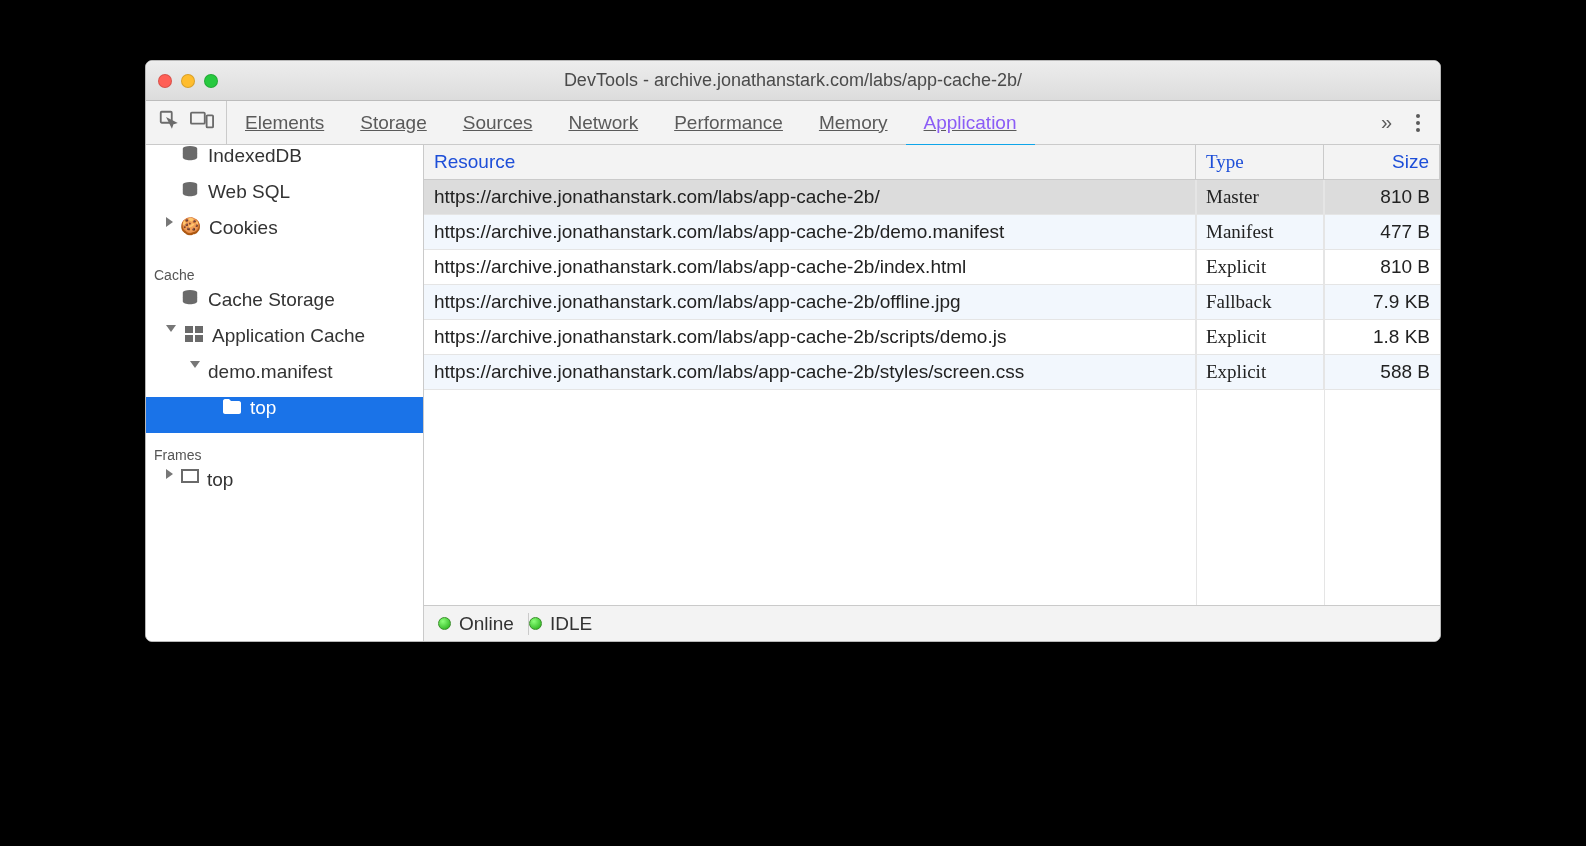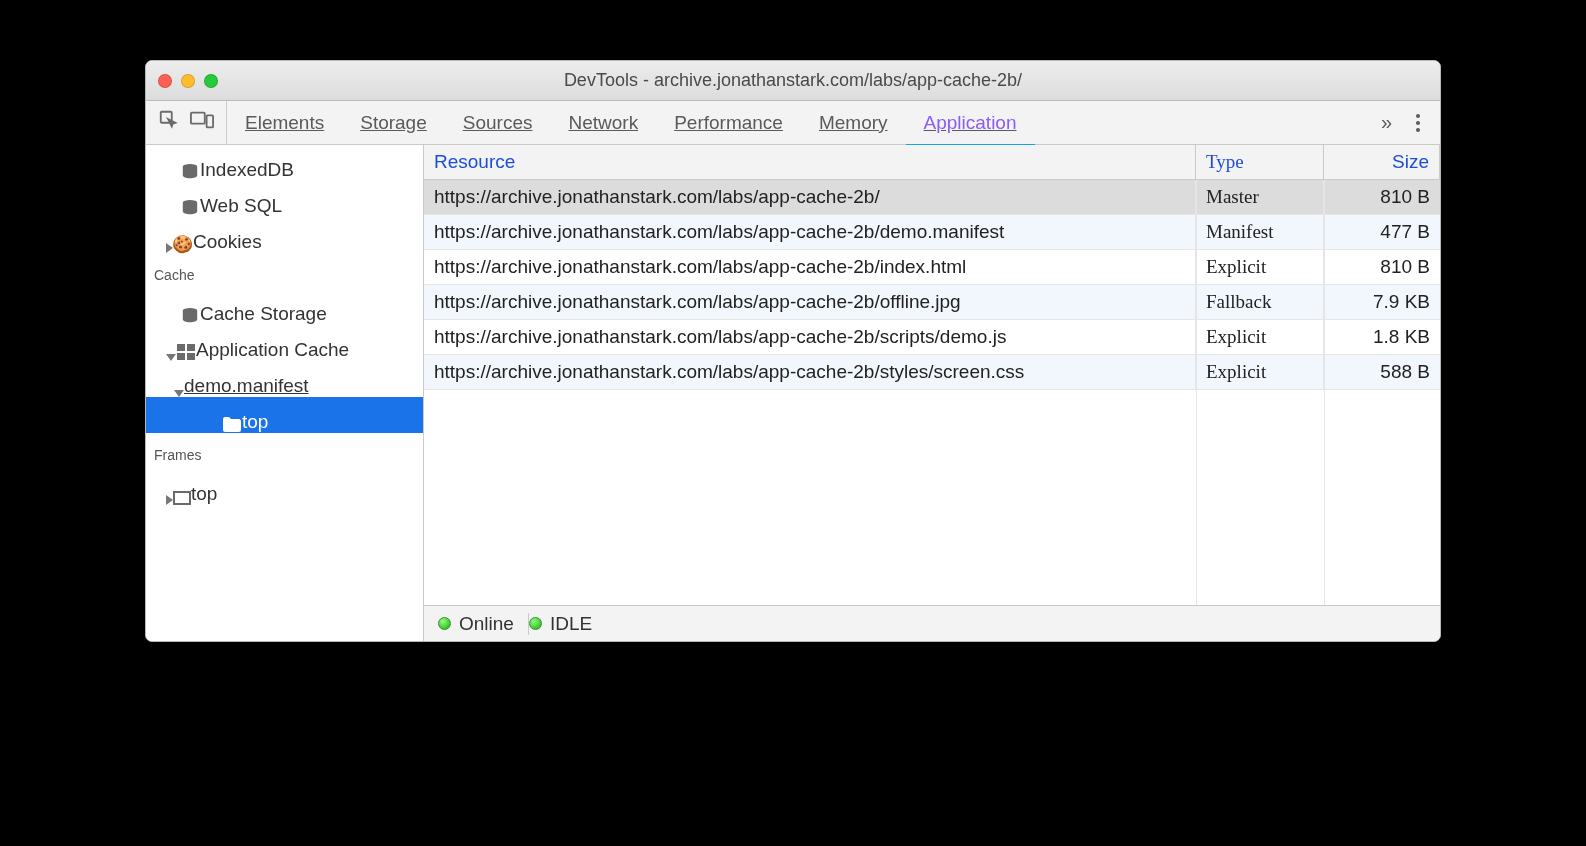--- a/index.html
+++ b/index.html
@@ -104,27 +104,28 @@
   border-right: 1px solid #cacaca;
   background: #fff;
   overflow: hidden;
   font-size: 19px;
   color: #333;
   display: flex;
   flex-direction: column;
 }
 .tree-item {
   display: flex;
-  align-items: flex-end;
+  align-items: flex-start;
   height: 36px;
   padding-left: 34px;
+  gap: 8px;
   cursor: pointer;
 }
 .tree-item.l2 { padding-left: 20px; }
-.tree-item.l3 { padding-left: 28px; text-decoration: underline; }
+.tree-item.l3 { padding-left: 44px; }
 .tree-item.l4 { padding-left: 76px; }
 .tree-item.selected {
   background: #1a73e8;
   color: #fff;
 }
 .section-header {
   padding: 14px 8px 6px 8px;
   font-size: 14px;
   color: #555;
 }

